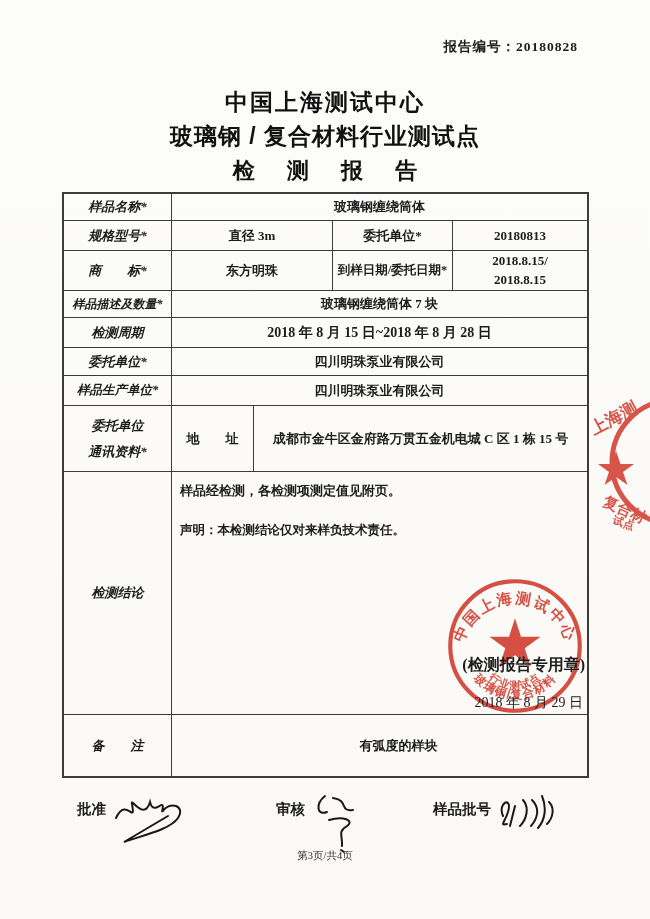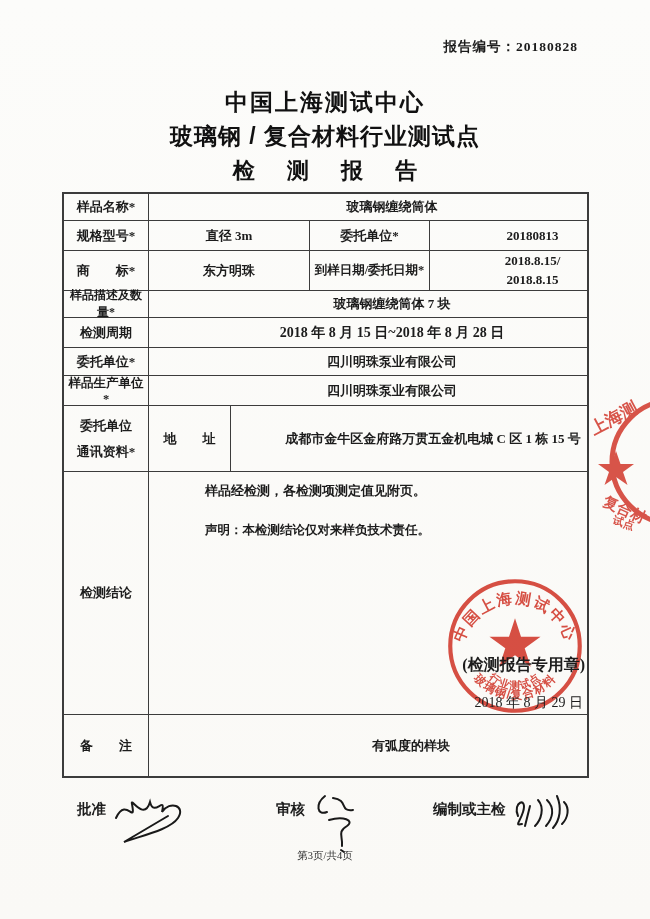--- a/index.html
+++ b/index.html
@@ -18,22 +18,22 @@
   .title { position:absolute; left:0; width:100%; text-align:center; font-family:"Liberation Sans",sans-serif; font-weight:bold; color:#111; }
   .title.l1 { top:87px;  font-size:23px; letter-spacing:2px; }
   .title.l2 { top:121px; font-size:23px; letter-spacing:1px; }
   .title.l3 { top:156px; font-size:22px; letter-spacing:13px; text-indent:13px; }
 
   
   .tbl { position:absolute; left:62px; top:192px; width:527px; border:2px solid #3c3c3c; background:transparent; font-size:13px; }
   .row { display:flex; border-bottom:1px solid #3c3c3c; align-items:stretch; }
   .row:last-child { border-bottom:none; }
   .cell { border-right:1px solid #3c3c3c; display:flex; align-items:center; justify-content:center; text-align:center; font-weight:bold; padding:1px 3px; }
-  .cell.last { border-right:none; flex:1;margin-left:48px; }
-  .c1 { width:85px; flex:none; }
+  .cell.last { border-right:none; flex:1; }
+  .c1 { width:108px; flex:none;font-style:italic; }
   .c2 { width:161px; flex:none; }
   .c3 { width:120px; flex:none; }
   .w-zip1 { width:82px; flex:none; }
   .w-zip2 { width:123px; flex:none; }
   .w-zip3 { width:59px; flex:none; }
   .h27 { height:27px; } .h30 { height:30px; } .h40 { height:40px; }
   .h28 { height:28px; }
   .stack { display:flex; flex-direction:column; line-height:1.45; }
   .contact-group { flex:1; display:flex; flex-direction:column; }
   .subrow { display:flex; flex:1; border-bottom:1px solid #3c3c3c; }
@@ -189,21 +189,21 @@
         <path d="M6,26 C16,4 26,34 22,12 C20,4 34,30 40,10 C44,26 56,2 52,20 C60,8 76,14 68,26 C60,38 30,44 14,50 L58,24" fill="none" stroke="#191919" stroke-width="2" stroke-linecap="round"></path>
       </svg>
     </div>
     <div class="sig-block sig-review">
       <span>审核</span>
       <svg class="sig-svg" width="60" height="62" viewBox="0 0 60 62">
         <path d="M16,4 C6,12 8,24 18,20 M24,6 C40,8 30,20 44,18 M20,28 C34,24 46,28 38,34 C28,40 34,44 33,54 M32,58 l3,2" fill="none" stroke="#191919" stroke-width="2" stroke-linecap="round"></path>
       </svg>
     </div>
     <div class="sig-block sig-prepare">
-      <span>编制或主检</span>
+      <span>样品批号</span>
       <svg class="sig-svg" width="66" height="42" viewBox="0 0 66 42">
         <path d="M8,24 C2,10 18,4 13,20 C10,30 4,34 12,32 M20,14 l-5,20 M28,8 c7,8 3,20 -3,26 M37,8 c8,8 6,18 -1,26 M47,4 c5,12 3,24 -4,32 M54,10 c6,6 4,16 -2,22" fill="none" stroke="#191919" stroke-width="2" stroke-linecap="round"></path>
       </svg>
     </div>
   </div>
 
   <div class="footer">第3页/共4页</div>
 
 </div>
 

